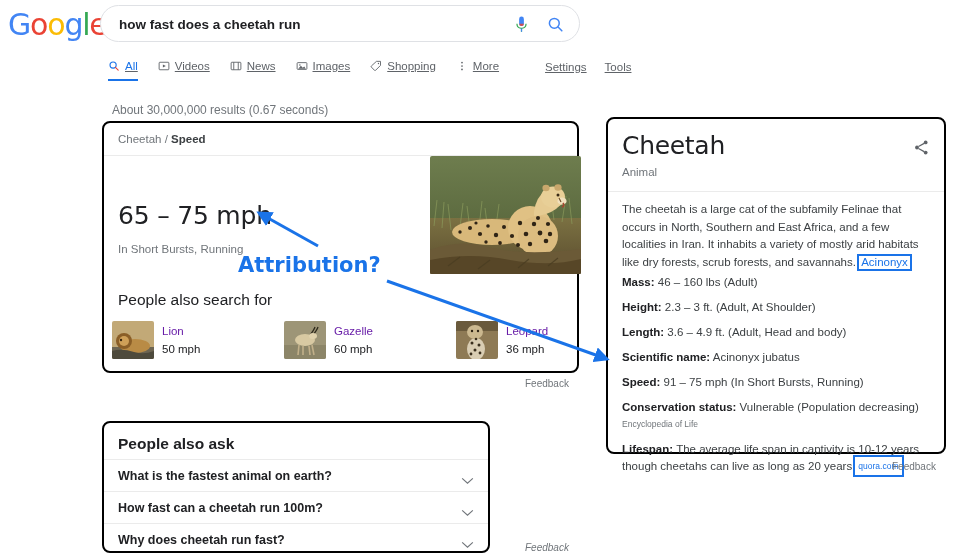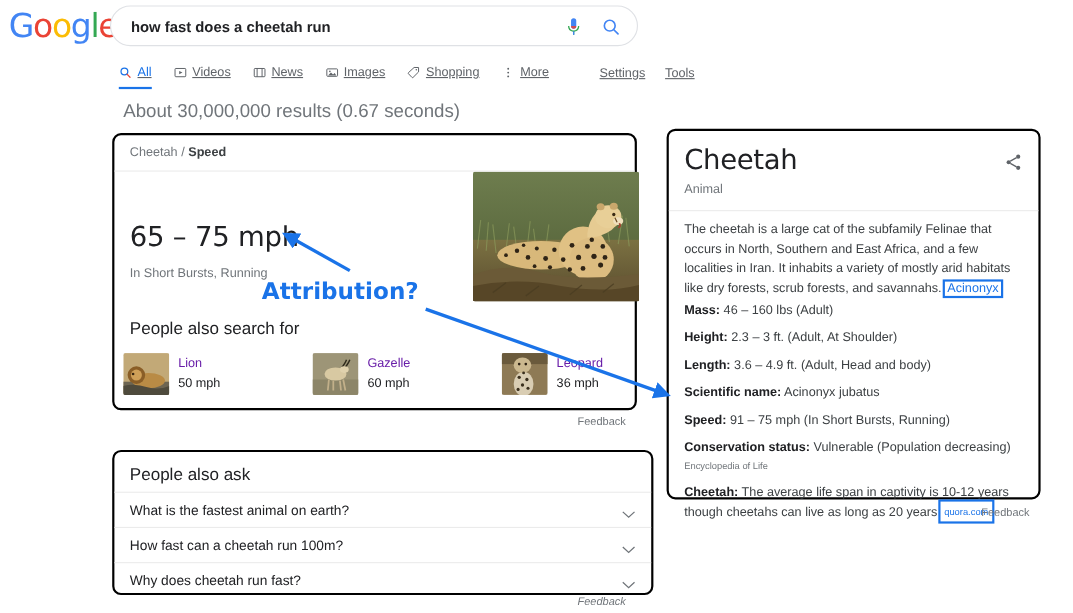--- a/index.html
+++ b/index.html
@@ -118,22 +118,22 @@
     margin-right: 18px;
     cursor: pointer;
     color: #5f6368;
     white-space: nowrap;
   }
   .navspacer { width: 26px; }
 
   .resultstats {
     position: absolute;
     left: 112px;
-    top: 91px;
-    font-size: 17px;
+    top: 103px;
+    font-size: 12px;
     color: #70757a;
   }
 
   
   .card {
     position: absolute;
     background: #fff;
     border: 2px solid #000000;
     border-radius: 8px;
     box-sizing: border-box;
@@ -221,23 +221,24 @@
   }
   .pas-speed {
     font-size: 11.5px;
     color: #202124;
     line-height: 15px;
   }
 
   
   #paa-card {
     left: 102px;
-    top: 409px;
-    width: 492px;
+    top: 421px;
+    width: 388px;
     height: 132px;
+    font-weight: bold;
   }
   .paa-header {
     position: absolute;
     left: 14px;
     top: 12px;
     font-size: 15.5px;
     color: #202124;
   }
   .paa-item {
     position: absolute;
@@ -720,21 +721,21 @@
       <span>91 – 75 mph (In Short Bursts, Running)</span>
     </div>
 
     <div class="kp-fact">
       <b>Conservation status:</b>
       <span>Vulnerable (Population decreasing)</span>
       <span class="kp-attr">Encyclopedia of Life</span>
     </div>
 
     <div class="kp-fact">
-      <b>Cheetah:</b>
+      <b>Lifespan:</b>
       <span>The average life span in captivity is 10-12 years though cheetahs can live as long as 20 years</span>
       <span class="src-box-sm">quora.com</span>
     </div>
 
   </div>
 </div>
 
 <div class="feedback" id="feedback-kp">Feedback</div>
 
 <svg id="annotations">

